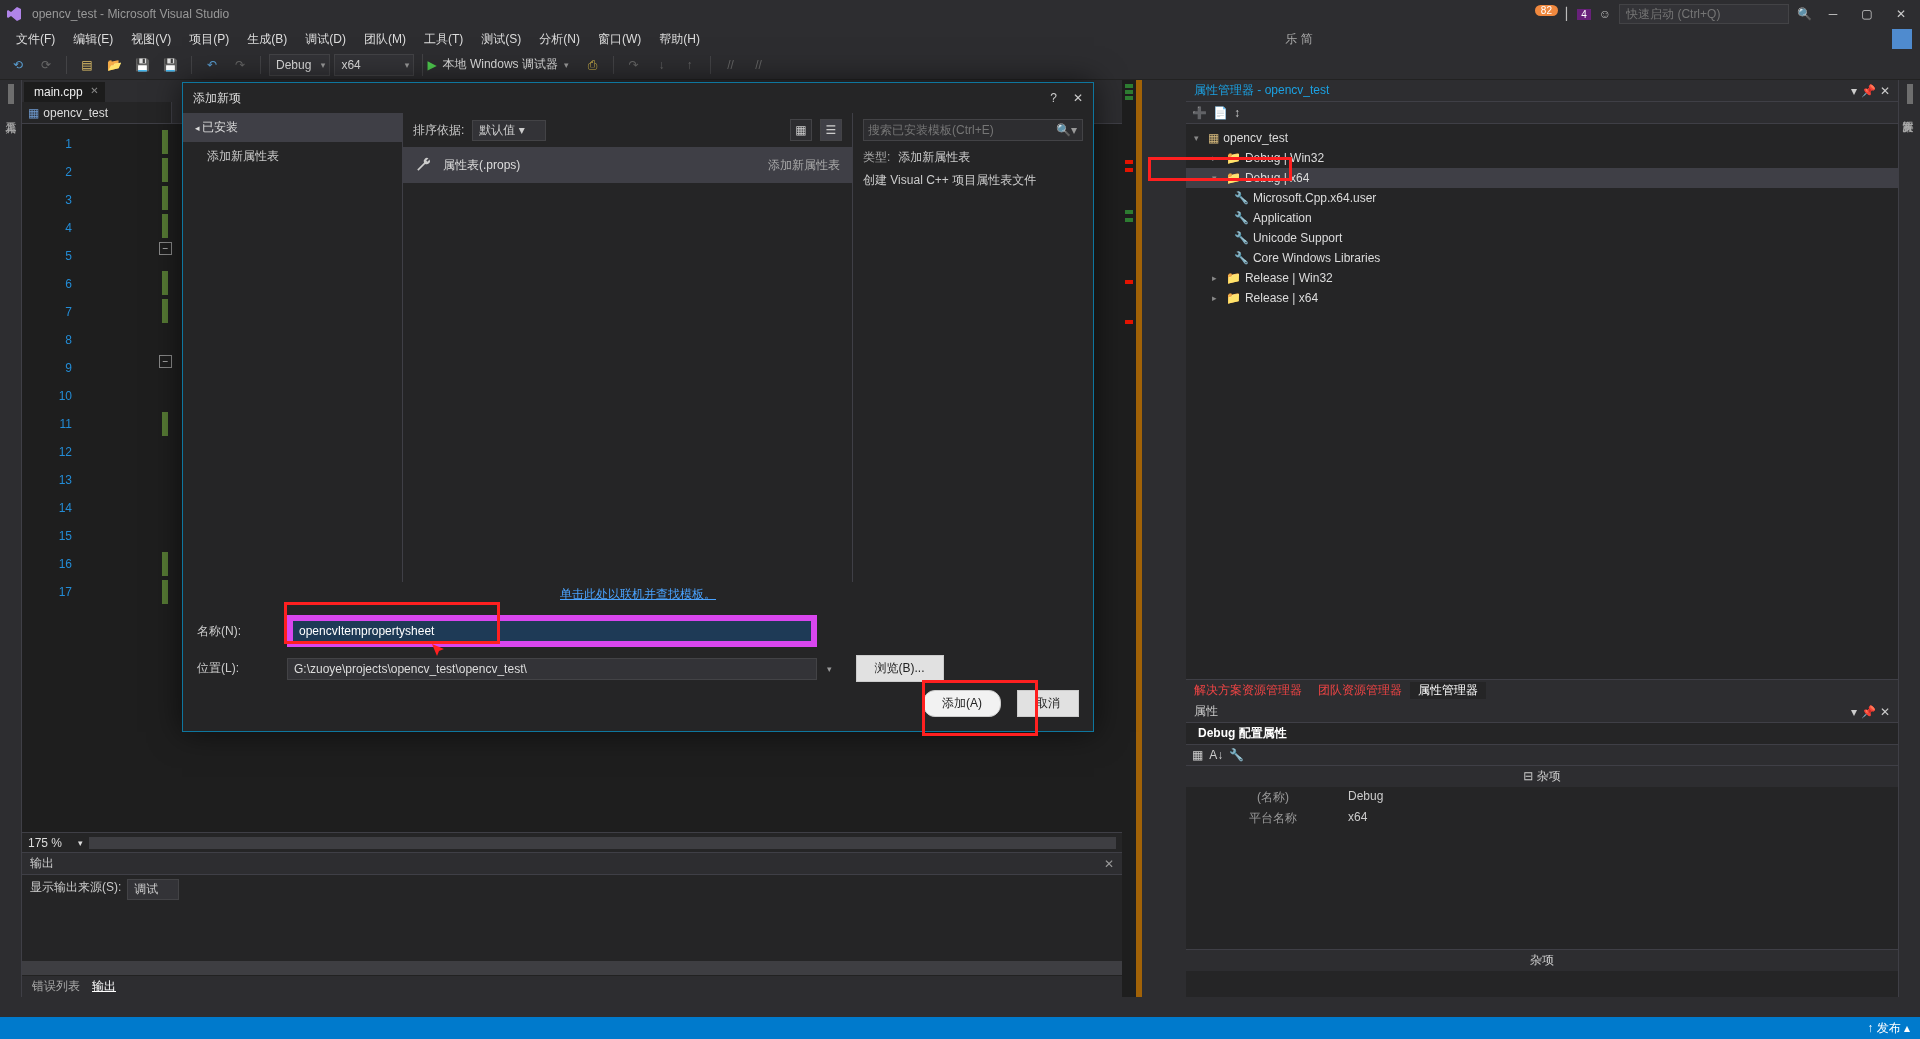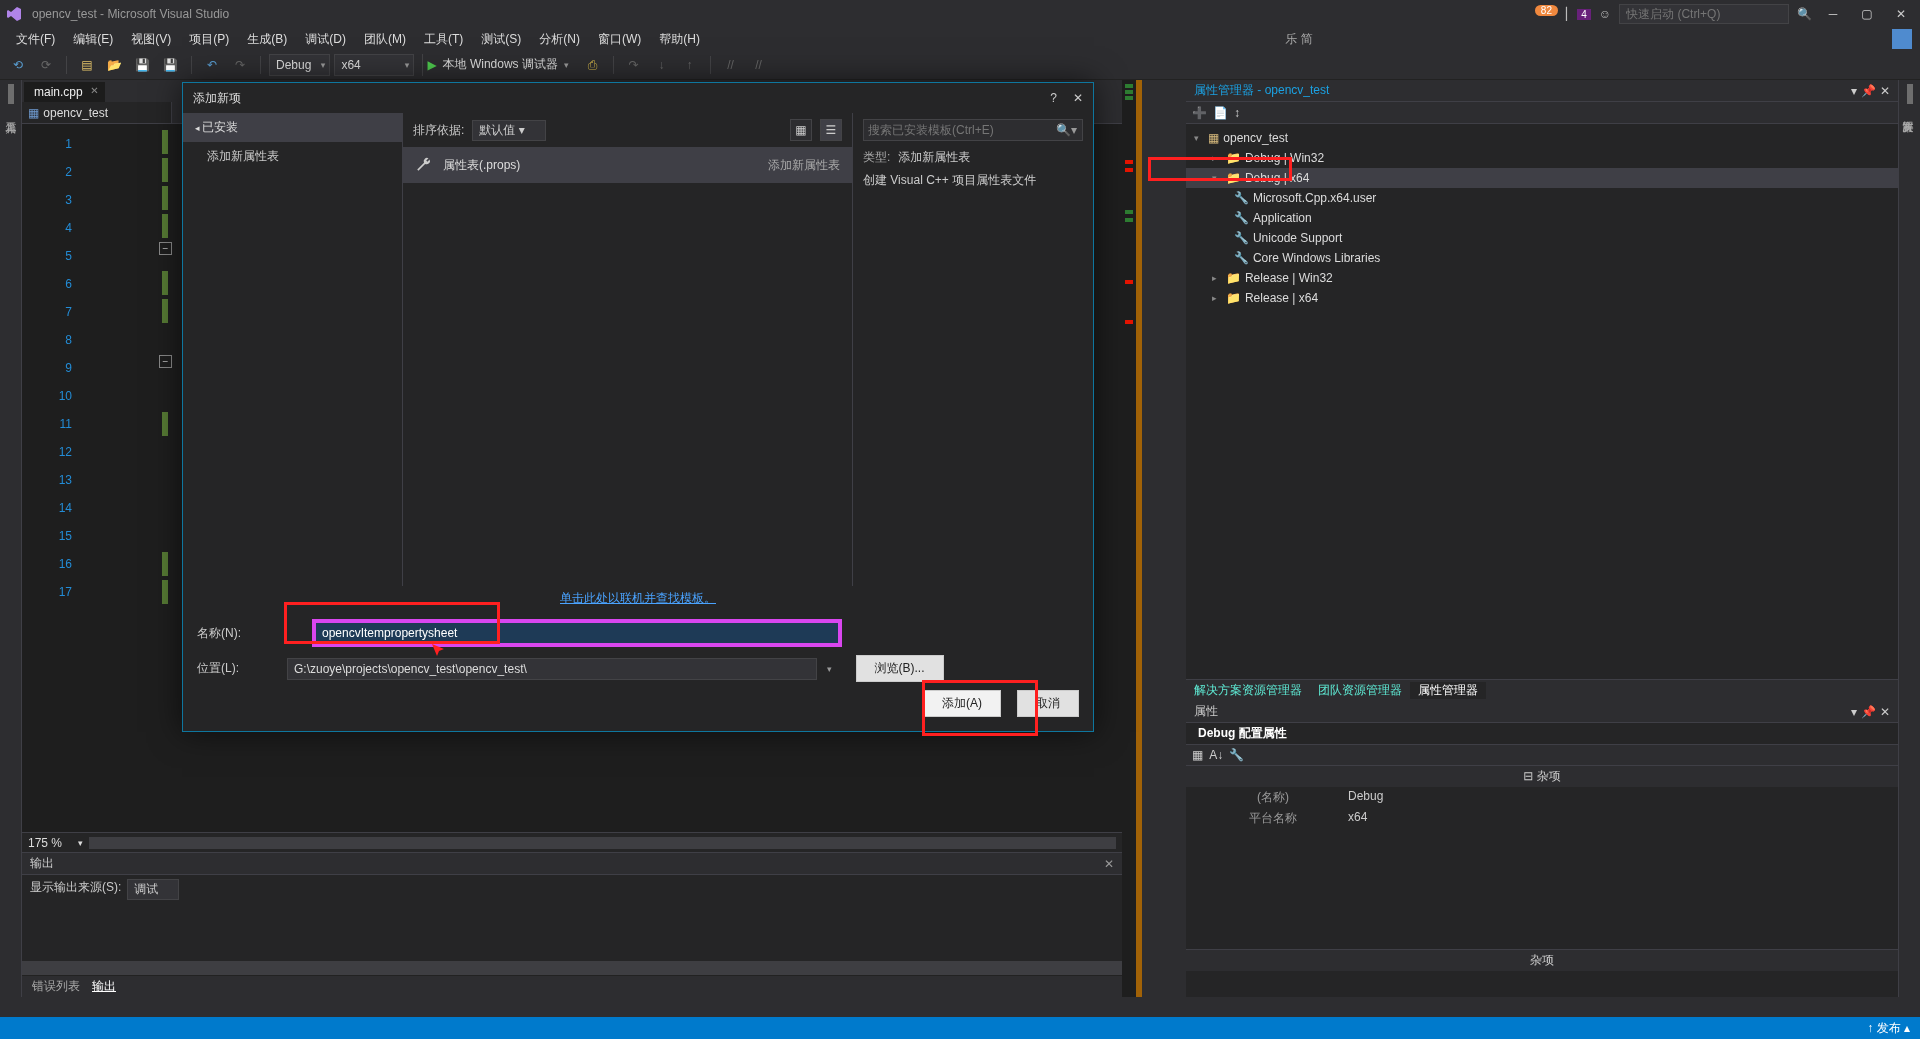--- a/index.html
+++ b/index.html
@@ -56,21 +56,21 @@
 .panel-caption { height:22px; background:#2d2d30; color:#1ba1e2; display:flex; align-items:center; padding:0 8px; border-bottom:1px solid #3f3f46; }
 .panel-caption .capbtns { margin-left:auto; display:flex; gap:4px; color:#ccc; }
 .panel-toolbar { height:22px; background:#2d2d30; display:flex; align-items:center; padding:0 6px; gap:6px; color:#ccc; border-bottom:1px solid #3f3f46; }
 .tree { flex:1; background:#252526; padding:4px 0; overflow:hidden; }
 .tree .tn { display:flex; align-items:center; height:20px; padding-left:8px; color:#dcdcdc; gap:4px; }
 .tree .tn.sel { background:#3f3f46; }
 .tree .arrow { width:10px; color:#888; font-size:9px; }
 .tree .folder { color:#d7ba7d; }
 .tree .wrench { color:#ccc; }
 .tabrow-right { height:22px; display:flex; align-items:center; background:#2d2d30; border-top:1px solid #3f3f46; }
-.tabrow-right .rt { padding:0 8px; color:#5eead4; }
+.tabrow-right .rt { padding:0 8px; color:#ef4444; }
 .tabrow-right .rt.active { background:#252526; color:#fff; }
 .props-panel { background:#252526;text-align:center; }
 .props-panel .prow { display:flex; padding:2px 12px; color:#999; }
 .props-panel .prow .k { width:150px; }
 .props-panel .prow .v { color:#ccc; }
 .props-panel .cathdr { padding:2px 8px; color:#ccc; background:#2d2d30; }
 
 .dialog { position:absolute; left:182px; top:82px; width:912px; height:650px; background:#252526; border:1px solid rgba(0,174,239,.6); box-shadow:0 0 30px rgba(0,0,0,.6); z-index:100; display:flex; flex-direction:column; }
 .dlg-title { height:30px; display:flex; align-items:center; padding:0 10px; color:#ddd; }
 .dlg-title .dtx { margin-left:auto; display:flex; gap:16px; color:#ccc; }
@@ -93,23 +93,23 @@
 .dlg-right .lbl { color:#aaa; margin-right:8px; }
 .dlg-right .searchrow { display:flex; align-items:center; margin-bottom:8px; position:relative; }
 .dlg-right input { flex:1; background:#2d2d30; border:1px solid #434346; color:#999; padding:3px 24px 3px 4px; }
 .dlg-right .mag { position:absolute; right:6px; color:#999; }
 .dlg-link { text-align:center; padding:4px 0; }
 .dlg-link a { color:#4aa3ff; text-decoration:underline; cursor:pointer; }
 .dlg-form { padding:8px 14px 14px; }
 .dlg-form .frow { display:flex; align-items:center; margin-bottom:8px; gap:10px; }
 .dlg-form .flbl { width:80px; color:#ccc; }
 .dlg-form input { flex:1; background:#333337; border:1px solid #434346; color:#ddd; padding:3px 6px; }
-.dlg-form input.focused { border:4px solid #d946ef; background:#1e3a56; color:#fff;margin-left:25px; }
+.dlg-form input.focused { border:6px solid #d946ef; background:#1e3a56; color:#fff; }
 .dlg-form .btn { background:#e1e1e1; color:#222; padding:4px 18px; border:1px solid #ccc; }
-.dlg-form .btn.primary { background:#f2f2f2; }
+.dlg-form .btn.primary { background:#f2f2f2;border-radius:12px; }
 .dlg-buttons { display:flex; justify-content:flex-end; gap:16px; margin-top:4px; }
 .ann { position:absolute; border:3px solid #ff2020; z-index:200; pointer-events:none; }
 .ann1 { left:1148px; top:157px; width:144px; height:24px; }
 .ann2 { left:284px; top:602px; width:216px; height:42px; }
 .ann3 { left:922px; top:680px; width:116px; height:56px; }
 .ann-cursor { position:absolute; left:430px; top:642px; width:16px; height:16px; z-index:300; }
 .statusbar { position:absolute; left:0; bottom:0; width:100%; height:22px; background:#007acc; color:#fff; display:flex; align-items:center; padding:0 10px; }
 .statusbar .right { margin-left:auto; display:flex; gap:8px; align-items:center; }
 .rightgutter { width:22px; background:#2d2d30; border-left:1px solid #3f3f46; }
 .rightgutter .vtab { writing-mode:vertical-rl; color:#aaa; font-size:11px; padding:4px 1px; }

